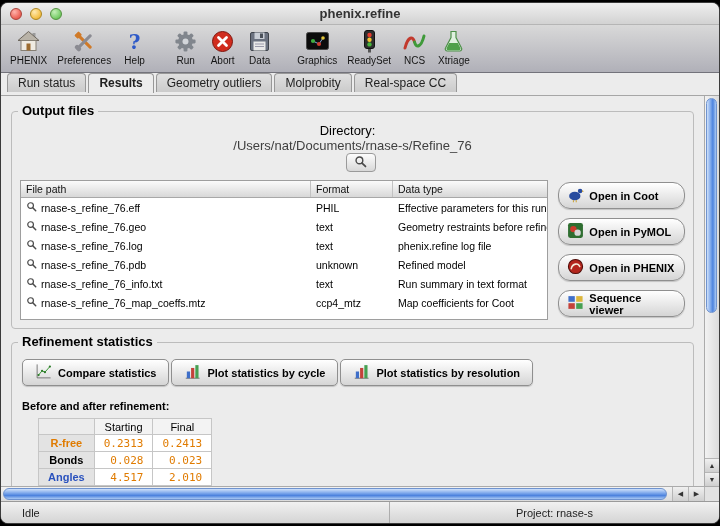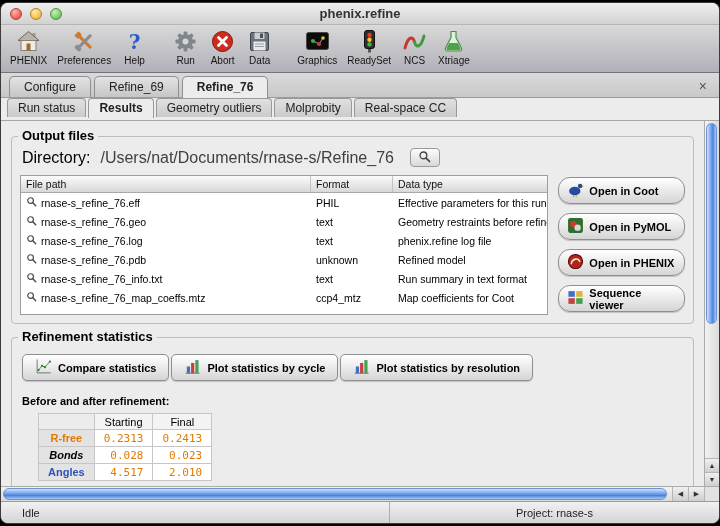--- a/index.html
+++ b/index.html
@@ -43,21 +43,21 @@
   .subtab.active{background:#ececec;font-weight:bold;margin-bottom:-1px;padding-bottom:3px;}
 
   
   .main{flex:1;display:flex;min-height:0;background:#ececec;}
   .scrollview{flex:1;padding:2px 10px 0;overflow:hidden;position:relative;}
 
   .groupbox{border:1px solid #bcbcbc;border-radius:4px;padding:8px;position:relative;margin-top:13px;}
   .gtitle{position:absolute;top:-9px;left:6px;background:#ececec;padding:0 4px;
     font-size:13px;font-weight:bold;color:#000;}
 
-  .dirrow{display:flex;align-items:center;font-size:16px;margin:3px 2px 8px;}
+  .dirrow{display:flex;align-items:center;font-size:13px;margin:3px 2px 8px;flex-direction:column;}
   .dirlabel{margin-right:10px;color:#000;}
   .dirvalue{color:#404040;}
   .searchbtn{margin-left:16px;width:30px;height:19px;border:1px solid #9a9a9a;border-radius:4px;
     background:linear-gradient(#fdfdfd,#d8d8d8);display:flex;align-items:center;justify-content:center;}
 
   .filesrow{display:flex;align-items:flex-start;gap:10px;}
   .filetable{width:534px;height:140px;border:1px solid #9e9e9e;background:#fff;font-size:10.5px;overflow:hidden;}
   .ft-head{display:grid;grid-template-columns:290px 82px 1fr;background:linear-gradient(#fbfbfb,#d8d8d8);
     border-bottom:1px solid #a8a8a8;}
   .ft-head>div{padding:2px 5px;border-right:1px solid #c2c2c2;color:#111;white-space:nowrap;}
@@ -231,26 +231,20 @@
       <span class="ticon">
         <svg width="25" height="25" viewBox="0 0 25 25">
             <path d="M10 2.5 h5 v6 l5.5 10.5 a2 2 0 0 1 -1.8 3 H6.3 a2 2 0 0 1 -1.8 -3 L10 8.5 z" fill="#dff0df" stroke="#4d8f49" stroke-width="1.2"></path>
             <path d="M8.2 14 h8.6 l2.6 5 a1.6 1.6 0 0 1 -1.4 2.3 H7 A1.6 1.6 0 0 1 5.6 19 z" fill="#4fa04a"></path>
           </svg>
       </span>
       <span class="tlabel">Xtriage</span>
     </div>
   </div>
 
-  <div class="tabbar">
-    <div class="tab">Configure</div>
-    <div class="tab">Refine_69</div>
-    <div class="tab active">Refine_76</div>
-    <div class="tab-close">×</div>
-  </div>
 
   <div class="subtabbar">
     <div class="subtab">Run status</div>
     <div class="subtab active">Results</div>
     <div class="subtab">Geometry outliers</div>
     <div class="subtab">Molprobity</div>
     <div class="subtab">Real-space CC</div>
   </div>
 
   <div class="main">
@@ -427,21 +421,21 @@
             <th class="corner"></th>
             <th>Starting</th>
             <th>Final</th>
           </tr>
           <tr>
             <td class="rowlabel" style="color: rgb(224, 123, 0);">R-free</td>
             <td class="val" style="color: rgb(224, 123, 0);">0.2313</td>
             <td class="val" style="color: rgb(224, 123, 0);">0.2413</td>
           </tr>
           <tr>
-            <td class="rowlabel" style="color: rgb(0, 0, 0); font-style: italic;">Bonds</td>
+            <td class="rowlabel" style="color: rgb(0, 0, 0);">Bonds</td>
             <td class="val" style="color: rgb(224, 123, 0);">0.028</td>
             <td class="val" style="color: rgb(224, 123, 0);">0.023</td>
           </tr>
           <tr>
             <td class="rowlabel" style="color: rgb(42, 82, 190);">Angles</td>
             <td class="val" style="color: rgb(224, 123, 0);">4.517</td>
             <td class="val" style="color: rgb(224, 123, 0);">2.010</td>
           </tr>
         </tbody>
           </table>

